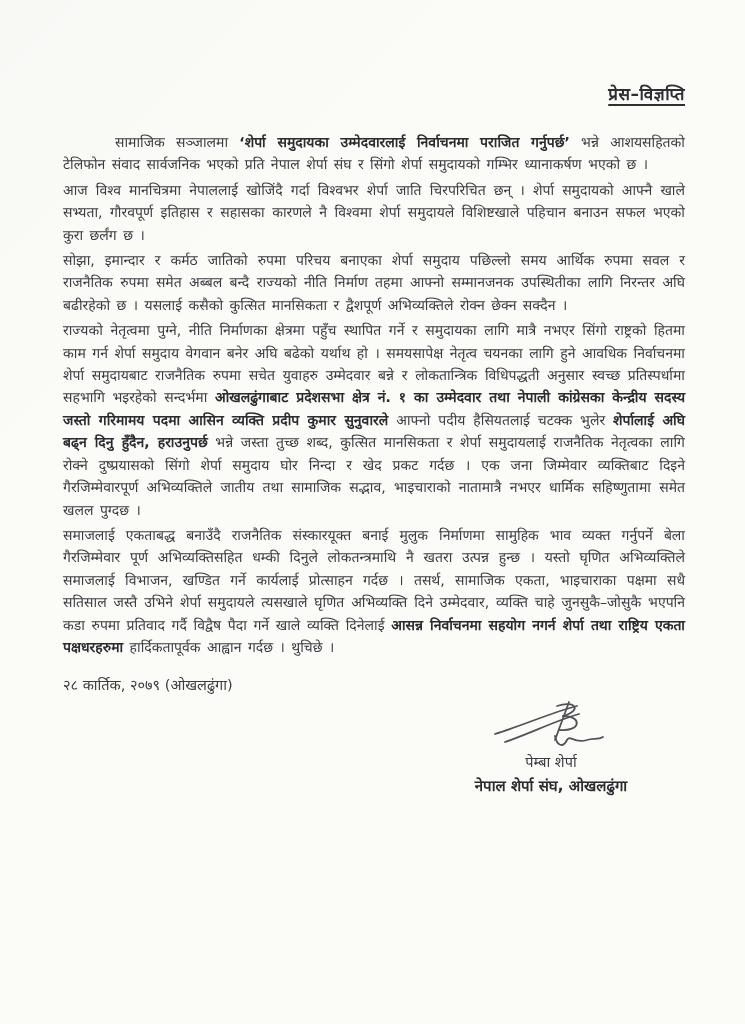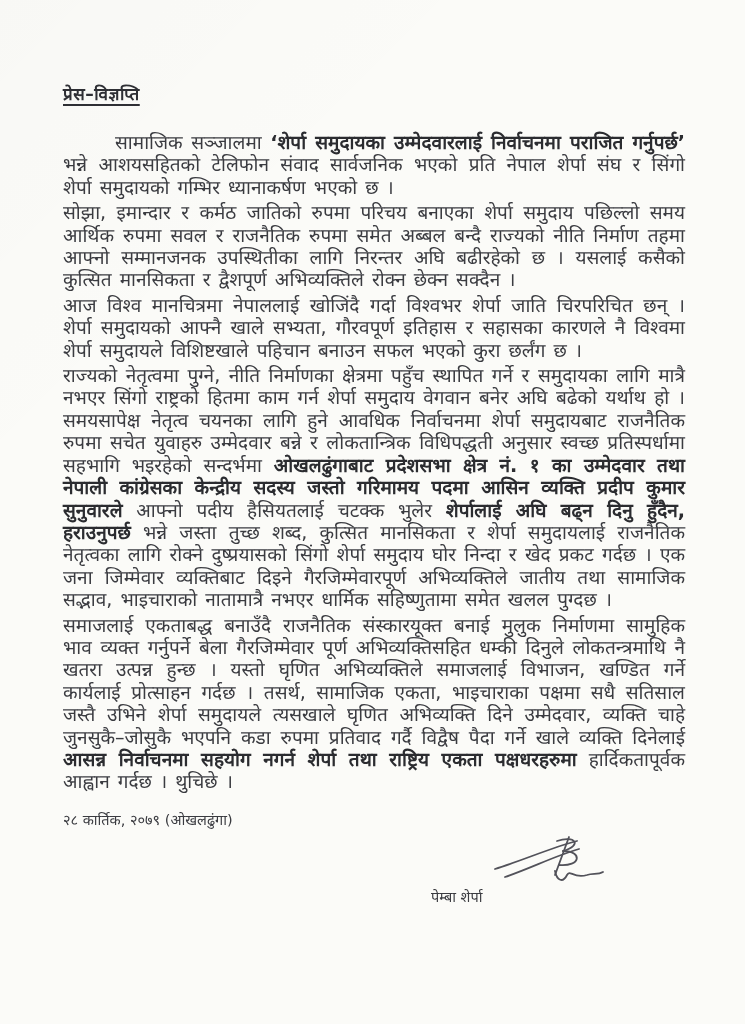--- a/index.html
+++ b/index.html
@@ -25,50 +25,50 @@
     color: var(--ink);
   }
   .content {
     position: absolute;
     top: 82px;
     left: 63px;
     width: 622px;
   }
   .title {
     margin: 0 0 26px 0;
-    text-align: left;
+    text-align: right;
     font-size: 17px;
     font-weight: 700;
     color: #2e2f34;
     text-decoration: underline;
     text-underline-offset: 4px;
     text-decoration-thickness: 1.5px;
     letter-spacing: 0.5px;
   }
   .doc p {
     margin: 0 0 3px 0;
-    font-size: 19px;
+    font-size: 14px;
     line-height: 22.4px;
     text-align: justify;
     word-spacing: 2px;
   }
   .doc p.indent { text-indent: 52px; }
   .doc .bold {
     font-weight: 700;
     color: #2b2c30;
   }
   .date-line {
     margin-top: 16px;
     font-size: 14.5px;
     line-height: 22px;
   }
   .signature-block {
     margin: 4px 14px 0 auto;
     width: 240px;
-    text-align: left;
+    text-align: center;
   }
   .sig {
     display: block;
     margin: 0 auto -2px auto;
   }
   .sig-name, .sig-role {
     font-size: 14.5px;
     line-height: 24px;
   }
   .sig-org {
@@ -80,33 +80,34 @@
 </style>
 </head>
 <body>
 
 <div class="page">
   <div class="content">
     <h1 class="title">प्रेस–विज्ञप्ति</h1>
 
     <div class="doc">
         <p class="indent"><span>सामाजिक सञ्जालमा </span><span class="bold">‘शेर्पा समुदायका उम्मेदवारलाई निर्वाचनमा पराजित गर्नुपर्छ’</span><span> भन्ने आशयसहितको टेलिफोन संवाद सार्वजनिक भएको प्रति नेपाल शेर्पा संघ र सिंगो शेर्पा समुदायको गम्भिर ध्यानाकर्षण भएको छ ।</span></p>
+        <p><span>आज विश्व मानचित्रमा नेपाललाई खोजिंदै गर्दा विश्वभर शेर्पा जाति चिरपरिचित छन् । शेर्पा समुदायको आफ्नै खाले सभ्यता, गौरवपूर्ण इतिहास र सहासका कारणले नै विश्वमा शेर्पा समुदायले विशिष्टखाले पहिचान बनाउन सफल भएको कुरा छर्लंग छ ।</span></p>
         <p><span>सोझा, इमान्दार र कर्मठ जातिको रुपमा परिचय बनाएका शेर्पा समुदाय पछिल्लो समय आर्थिक रुपमा सवल र राजनैतिक रुपमा समेत अब्बल बन्दै राज्यको नीति निर्माण तहमा आफ्नो सम्मानजनक उपस्थितीका लागि निरन्तर अघि बढीरहेको छ । यसलाई कसैको कुत्सित मानसिकता र द्वैशपूर्ण अभिव्यक्तिले रोक्न छेक्न सक्दैन ।</span></p>
-        <p><span>आज विश्व मानचित्रमा नेपाललाई खोजिंदै गर्दा विश्वभर शेर्पा जाति चिरपरिचित छन् । शेर्पा समुदायको आफ्नै खाले सभ्यता, गौरवपूर्ण इतिहास र सहासका कारणले नै विश्वमा शेर्पा समुदायले विशिष्टखाले पहिचान बनाउन सफल भएको कुरा छर्लंग छ ।</span></p>
         <p><span>राज्यको नेतृत्वमा पुग्ने, नीति निर्माणका क्षेत्रमा पहुँच स्थापित गर्ने र समुदायका लागि मात्रै नभएर सिंगो राष्ट्रको हितमा काम गर्न शेर्पा समुदाय वेगवान बनेर अघि बढेको यर्थाथ हो । समयसापेक्ष नेतृत्व चयनका लागि हुने आवधिक निर्वाचनमा शेर्पा समुदायबाट राजनैतिक रुपमा सचेत युवाहरु उम्मेदवार बन्ने र लोकतान्त्रिक विधिपद्धती अनुसार स्वच्छ प्रतिस्पर्धामा सहभागि भइरहेको सन्दर्भमा </span><span class="bold">ओखलढुंगाबाट प्रदेशसभा क्षेत्र नं. १ का उम्मेदवार तथा नेपाली कांग्रेसका केन्द्रीय सदस्य जस्तो गरिमामय पदमा आसिन व्यक्ति प्रदीप कुमार सुनुवारले</span><span> आफ्नो पदीय हैसियतलाई चटक्क भुलेर </span><span class="bold">शेर्पालाई अघि बढ्न दिनु हुँदैन, हराउनुपर्छ</span><span> भन्ने जस्ता तुच्छ शब्द, कुत्सित मानसिकता र शेर्पा समुदायलाई राजनैतिक नेतृत्वका लागि रोक्ने दुष्प्रयासको सिंगो शेर्पा समुदाय घोर निन्दा र खेद प्रकट गर्दछ । एक जना जिम्मेवार व्यक्तिबाट दिइने गैरजिम्मेवारपूर्ण अभिव्यक्तिले जातीय तथा सामाजिक सद्भाव, भाइचाराको नातामात्रै नभएर धार्मिक सहिष्णुतामा समेत खलल पुग्दछ ।</span></p>
         <p><span>समाजलाई एकताबद्ध बनाउँदै राजनैतिक संस्कारयूक्त बनाई मुलुक निर्माणमा सामुहिक भाव व्यक्त गर्नुपर्ने बेला गैरजिम्मेवार पूर्ण अभिव्यक्तिसहित धम्की दिनुले लोकतन्त्रमाथि नै खतरा उत्पन्न हुन्छ । यस्तो घृणित अभिव्यक्तिले समाजलाई विभाजन, खण्डित गर्ने कार्यलाई प्रोत्साहन गर्दछ । तसर्थ, सामाजिक एकता, भाइचाराका पक्षमा सधै सतिसाल जस्तै उभिने शेर्पा समुदायले त्यसखाले घृणित अभिव्यक्ति दिने उम्मेदवार, व्यक्ति चाहे जुनसुकै–जोसुकै भएपनि कडा रुपमा प्रतिवाद गर्दै विद्वैष पैदा गर्ने खाले व्यक्ति दिनेलाई </span><span class="bold">आसन्न निर्वाचनमा सहयोग नगर्न शेर्पा तथा राष्ट्रिय एकता पक्षधरहरुमा</span><span> हार्दिकतापूर्वक आह्वान गर्दछ । थुचिछे ।</span></p>
       </div>
 
     <div class="date-line">२८ कार्तिक, २०७९ (ओखलढुंगा)</div>
 
     <div class="signature-block">
       <svg class="sig" width="120" height="52" viewBox="0 0 120 52" fill="none" stroke="#52525a" stroke-width="1.8" stroke-linecap="round">
         <path d="M4 34 C 30 26, 62 12, 86 6"></path>
         <path d="M14 42 C 38 34, 66 20, 88 14"></path>
         <path d="M78 2 L 64 40"></path>
         <path d="M66 6 C 84 0, 92 10, 72 16"></path>
         <path d="M72 16 C 92 16, 90 32, 68 30"></path>
         <path d="M64 36 C 66 46, 72 48, 76 40 C 79 34, 82 44, 96 40 C 102 38, 107 40, 112 37"></path>
       </svg>
       <div class="sig-name">पेम्बा शेर्पा</div>
+      <div class="sig-org">नेपाल शेर्पा संघ, ओखलढुंगा</div>
     </div>
   </div>
 </div>
 
 </body></html>

